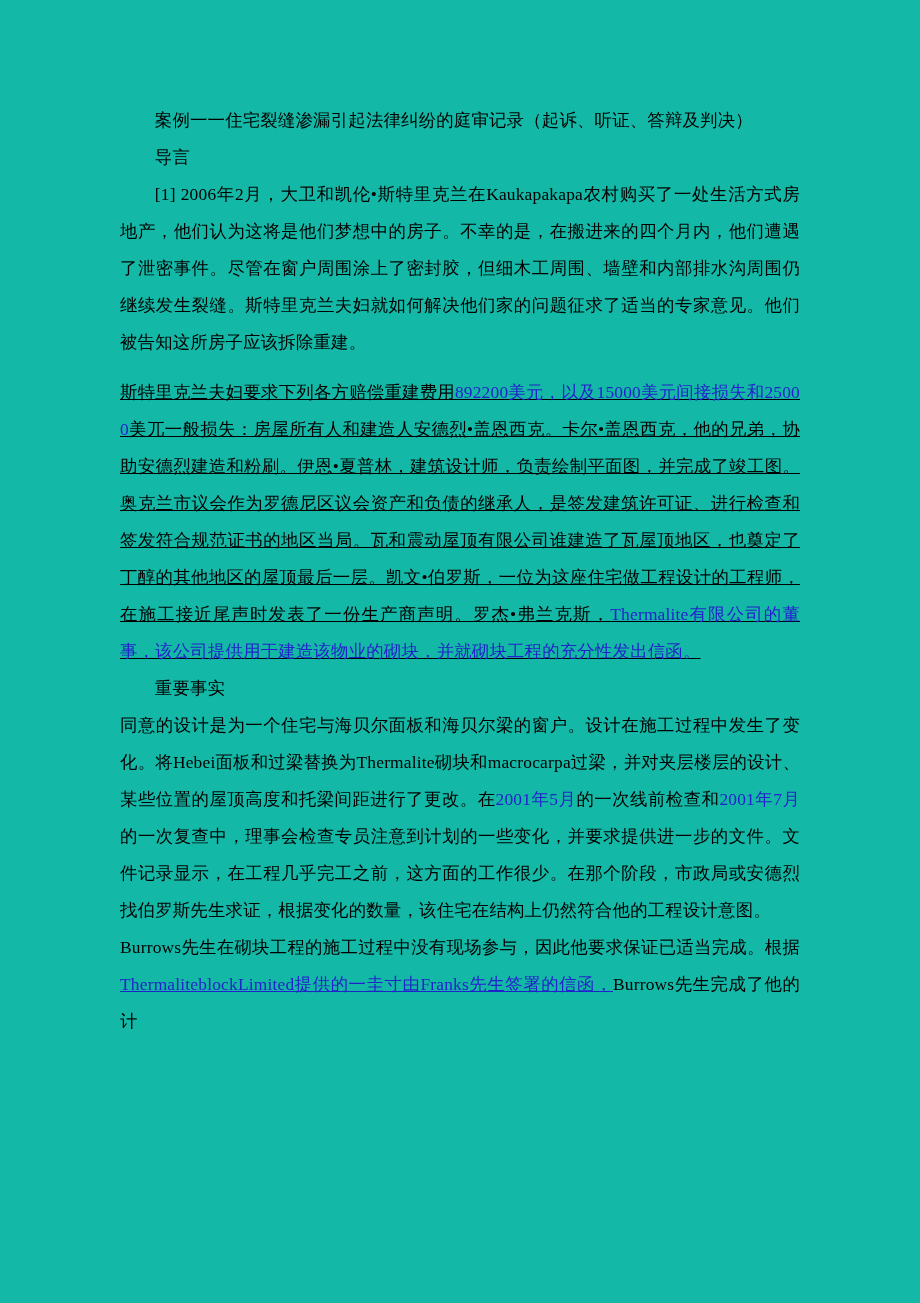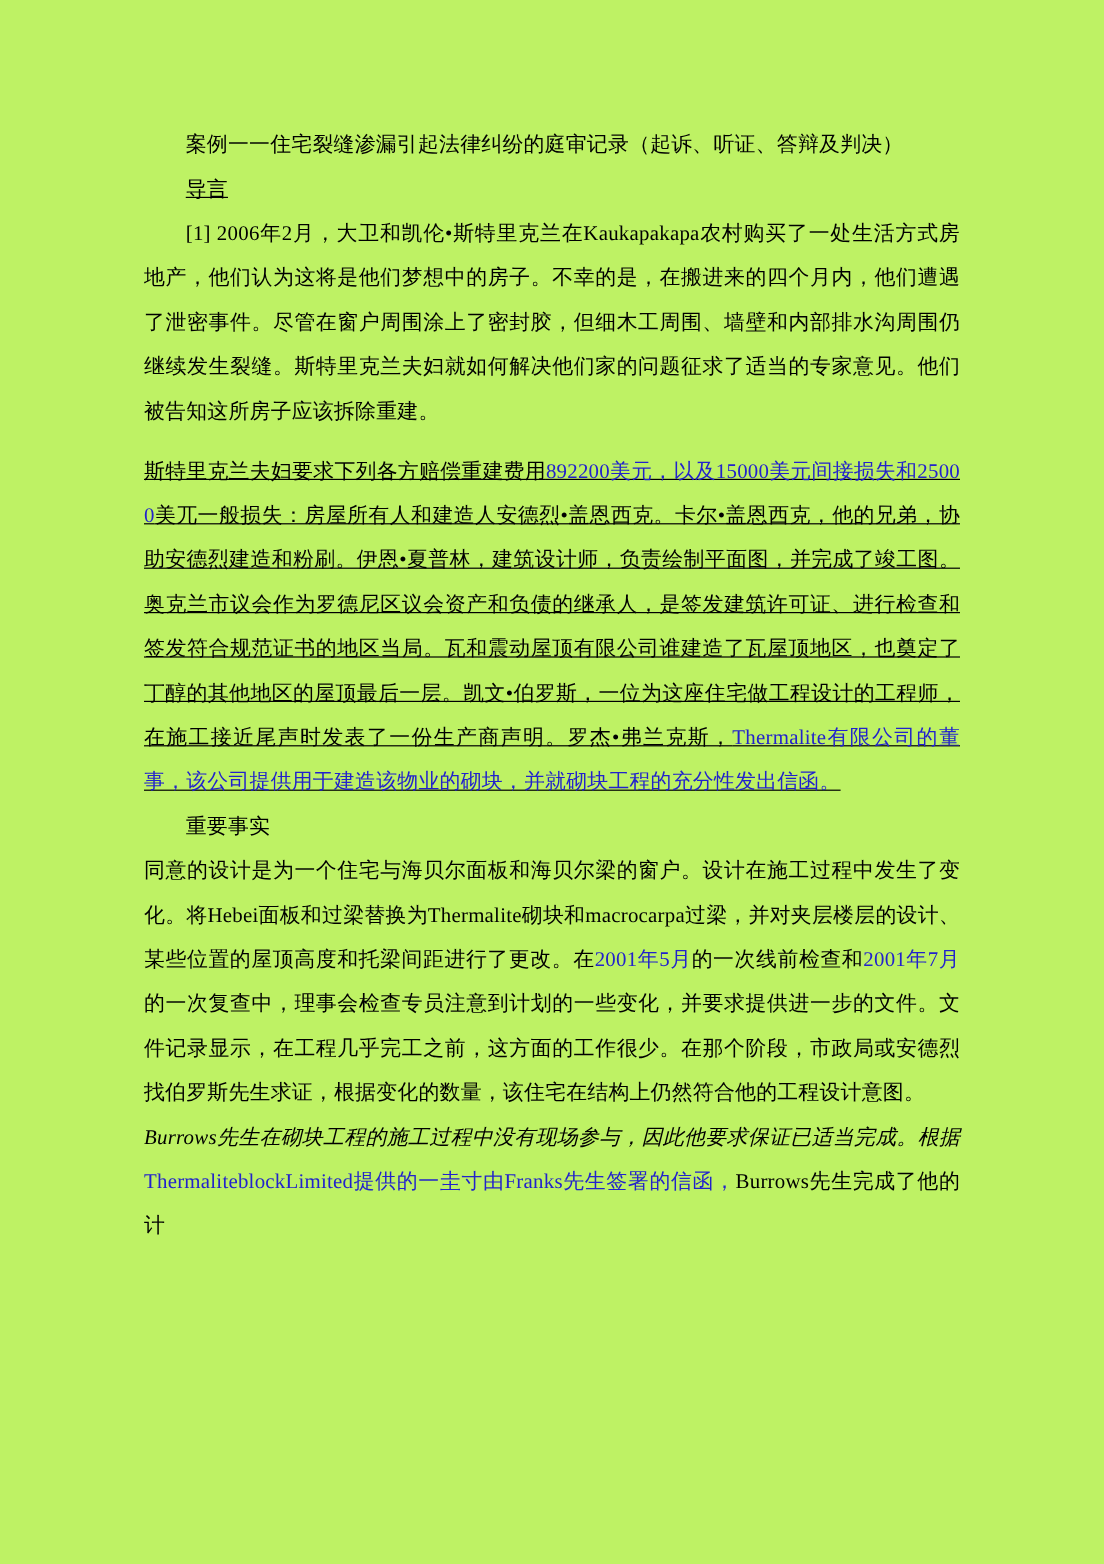--- a/index.html
+++ b/index.html
@@ -12,21 +12,21 @@
     height: 1303px;
     overflow: hidden;
     font-family: "Liberation Serif", "DejaVu Serif", serif;
     color: #000000;
   }
   .page {
     box-sizing: border-box;
     width: 920px;
     height: 1303px;
     padding: 102px 120px 0 120px;
-    background: #bef264;
+    background: #14b8a6;
   }
   .doc p {
     margin: 0;
     font-size: 17.4px;
     line-height: 37px;
     text-align: justify;
     word-break: break-all;
     letter-spacing: 0.2px;
   }
   .indent {
@@ -36,25 +36,25 @@
     margin-top: 13px !important;
     text-decoration: underline;
   }
 </style>
 </head>
 <body>
 
 <div class="page doc">
   <p class="indent"><span style="color: rgb(0, 0, 0);">案例一一住宅裂缝渗漏引起法律纠纷的庭审记录（起诉、听证、答辩及判决）</span></p>
 
-  <p class="indent"><span style="color: rgb(0, 0, 0); text-decoration: underline;">导言</span></p>
+  <p class="indent"><span style="color: rgb(0, 0, 0);">导言</span></p>
 
   <p class="indent"><span style="color: rgb(0, 0, 0);">[1] 2006年2月，大卫和凯伦•斯特里克兰在Kaukapakapa农村购买了一处生活方式房地产，他们认为这将是他们梦想中的房子。不幸的是，在搬进来的四个月内，他们遭遇了泄密事件。尽管在窗户周围涂上了密封胶，但细木工周围、墙壁和内部排水沟周围仍继续发生裂缝。斯特里克兰夫妇就如何解决他们家的问题征求了适当的专家意见。他们被告知这所房子应该拆除重建。</span></p>
 
   <p class="para-gap"><span style="color: rgb(0, 0, 0);">斯特里克兰夫妇要求下列各方赔偿重建费用</span><span style="color: rgb(34, 34, 204);">892200美元，以及15000美元间接损失和25000</span><span style="color: rgb(0, 0, 0);">美兀一般损失：房屋所有人和建造人安德烈•盖恩西克。卡尔•盖恩西克，他的兄弟，协助安德烈建造和粉刷。伊恩•夏普林，建筑设计师，负责绘制平面图，并完成了竣工图。奥克兰市议会作为罗德尼区议会资产和负债的继承人，是签发建筑许可证、进行检查和签发符合规范证书的地区当局。瓦和震动屋顶有限公司谁建造了瓦屋顶地区，也奠定了丁醇的其他地区的屋顶最后一层。凯文•伯罗斯，一位为这座住宅做工程设计的工程师，在施工接近尾声时发表了一份生产商声明。罗杰•弗兰克斯，</span><span style="color: rgb(34, 34, 204);">Thermalite有限公司的董事，该公司提供用于建造该物业的砌块，并就砌块工程的充分性发出信函。</span></p>
 
   <p class="indent"><span style="color: rgb(0, 0, 0); margin-top: 36px;">重要事实</span></p>
 
 
   <p><span style="color: rgb(0, 0, 0);">同意的设计是为一个住宅与海贝尔面板和海贝尔梁的窗户。设计在施工过程中发生了变化。将Hebei面板和过梁替换为Thermalite砌块和macrocarpa过梁，并对夹层楼层的设计、某些位置的屋顶高度和托梁间距进行了更改。在</span><span style="color: rgb(34, 34, 204);">2001年5月</span><span style="color: rgb(0, 0, 0);">的一次线前检查和</span><span style="color: rgb(34, 34, 204);">2001年7月</span><span style="color: rgb(0, 0, 0);">的一次复查中，理事会检查专员注意到计划的一些变化，并要求提供进一步的文件。文件记录显示，在工程几乎完工之前，这方面的工作很少。在那个阶段，市政局或安德烈找伯罗斯先生求证，根据变化的数量，该住宅在结构上仍然符合他的工程设计意图。</span></p>
 
-  <p><span style="color: rgb(0, 0, 0); font-style: italic;">Burrows先生在砌块工程的施工过程中没有现场参与，因此他要求保证已适当完成。根据</span><span style="color: rgb(34, 34, 204);">ThermaliteblockLimited提供的一圭寸由Franks先生签署的信函，</span><span style="color: rgb(0, 0, 0);">Burrows先生完成了他的计</span></p>
+  <p><span style="color: rgb(0, 0, 0);">Burrows先生在砌块工程的施工过程中没有现场参与，因此他要求保证已适当完成。根据</span><span style="color: rgb(34, 34, 204); text-decoration: underline;">ThermaliteblockLimited提供的一圭寸由Franks先生签署的信函，</span><span style="color: rgb(0, 0, 0);">Burrows先生完成了他的计</span></p>
 </div>
 
 </body></html>

